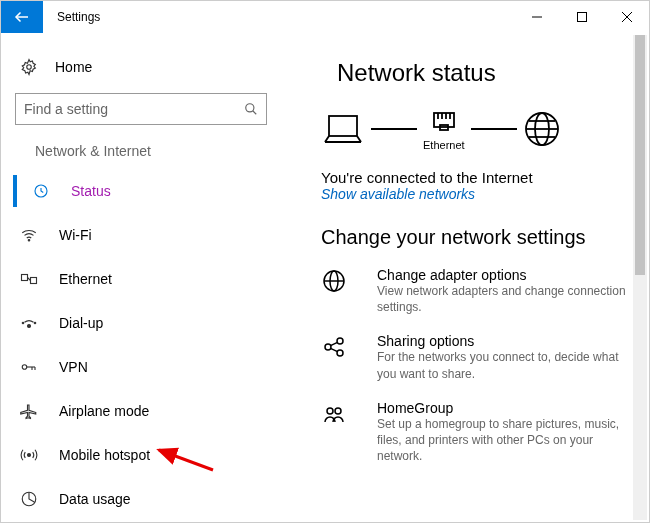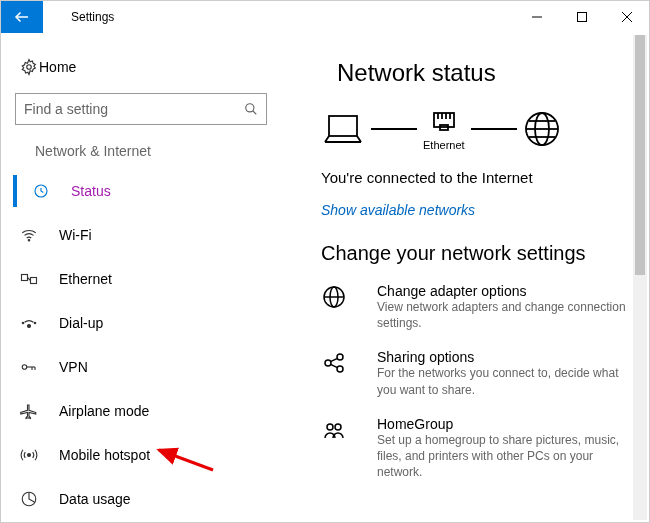--- a/index.html
+++ b/index.html
@@ -29,21 +29,21 @@
   .back-btn {
     width: 42px;
     background: #0078d7;
     color: #fff;
     display: flex;
     align-items: center;
     justify-content: center;
   }
   .title {
     flex: 0 0 auto;
-    padding: 0 28px;
+    padding: 0 14px;
     display: flex;
     align-items: center;
     font-size: 12px;
   }
   .title-spacer { flex: 1; }
   .win-btn {
     width: 45px;
     display: flex;
     align-items: center;
     justify-content: center;
@@ -56,20 +56,21 @@
   }
   .sidebar {
     width: 280px;
     padding: 14px 0 0 0;
   }
   .home-row {
     display: flex;
     align-items: center;
     height: 40px;
     padding: 0 18px;
+    gap: 16px;
   }
   .search-box {
     margin: 6px 14px 14px 14px;
     border: 1px solid #999;
     height: 32px;
     display: flex;
     align-items: center;
     padding: 0 8px;
     color: #666;
     justify-content: space-between;
@@ -133,21 +134,21 @@
   }
   .eth-wrap {
     display: flex;
     flex-direction: column;
     align-items: center;
     gap: 4px;
   }
   .eth-label { font-size: 11px; }
   .status-msg {
     font-size: 15px;
-    margin-bottom: 16px;
+    margin-bottom: 0;
   }
   .link {
     color: #0067c0;
     font-size: 14px;
     margin-bottom: 24px;
     display: block;
     font-style: italic;
   }
   .h2 {
     font-size: 20px;

